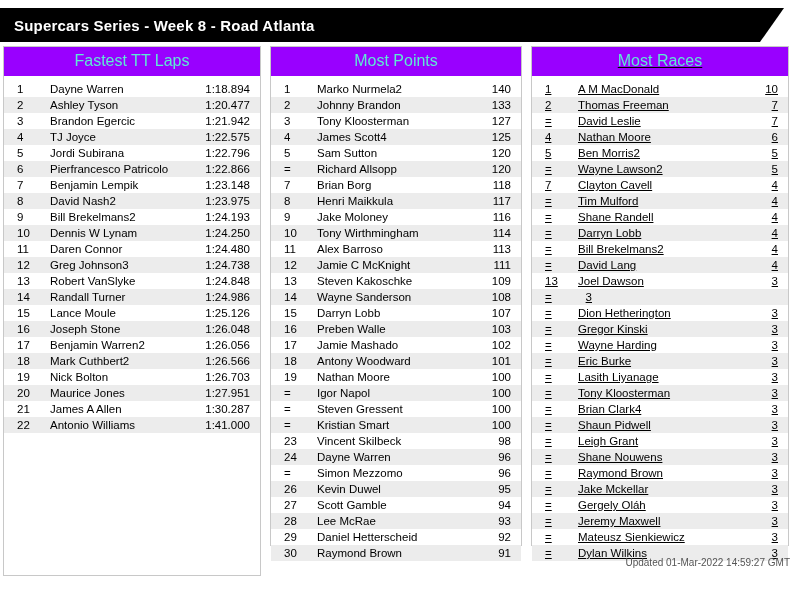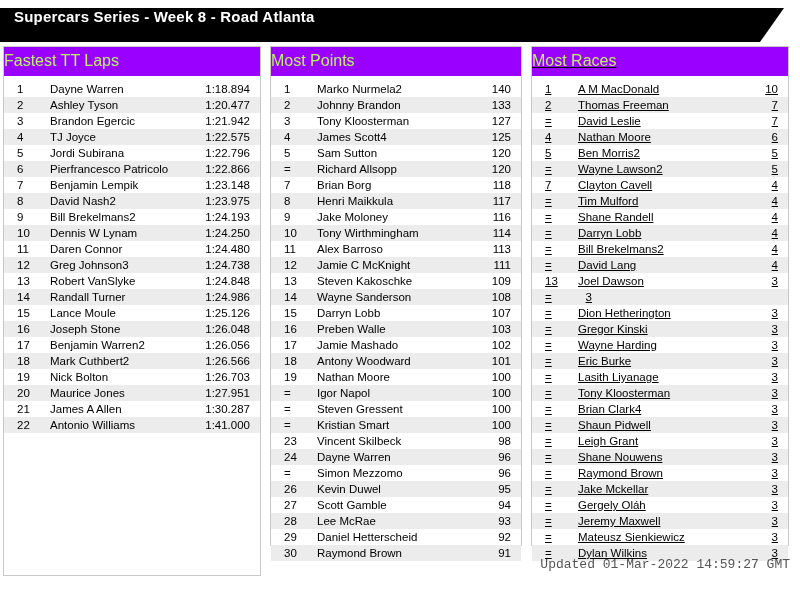--- a/index.html
+++ b/index.html
@@ -20,21 +20,21 @@
   
   .title-bar {
     position: absolute;
     left: 0;
     top: 8px;
     width: 760px;
     height: 34px;
     background: #000000;
     color: #ffffff;
     display: flex;
-    align-items: flex-start;
+    align-items: center;
   }
   .title-bar .title-text {
     font-size: 15px;
     font-weight: bold;
     padding-left: 14px;
     letter-spacing: 0.2px;
   }
   
   .title-wedge {
     position: absolute;
@@ -58,22 +58,23 @@
     background: #ffffff;
     border: 1px solid #c8c8c8;
     box-sizing: border-box;
   }
   .panel-tt    { left: 3px;   top: 0; width: 258px; height: 530px; }
   .panel-pts   { left: 270px; top: 0; width: 252px; height: 500px; }
   .panel-races { left: 531px; top: 0; width: 258px; height: 500px; text-decoration: underline; }
 
   .panel-header {
     background: #9900ff;
-    color: #bef264;
+    color: #5eead4;
     font-size: 16px;
+    text-align: center;
     padding: 5px 0 6px 0;
     font-weight: normal;
   }
 
   .rows {
     padding: 5px 0 0 0;
   }
   .row {
     display: flex;
     align-items: center;
@@ -105,24 +106,23 @@
     text-align: right;
   }
   .panel-races .row .val { width: 40px; }
   .panel-pts .row .val   { width: 46px; }
 
   
   .footer {
     position: absolute;
     right: 10px;
     top: 557px;
-    font-size: 13px;
+    font-size: 10px;
     color: #555555;
     text-align: center;
-    font-family: Liberation Mono, monospace;
   }
 </style>
 </head>
 <body>
 
 <div class="title-bar">
   <span class="title-text">Supercars Series - Week 8 - Road Atlanta</span>
 </div>
 <div class="title-wedge"></div>
 

